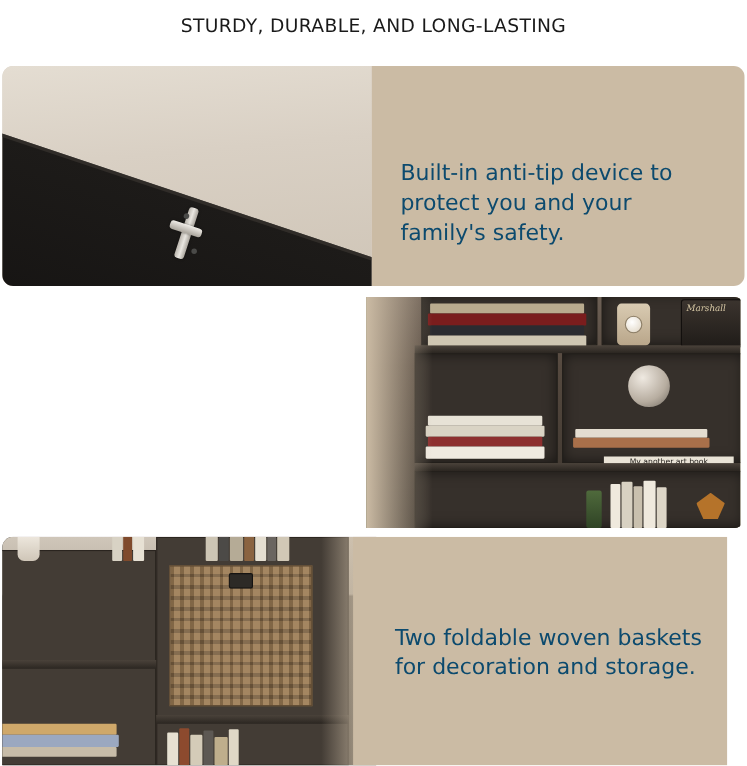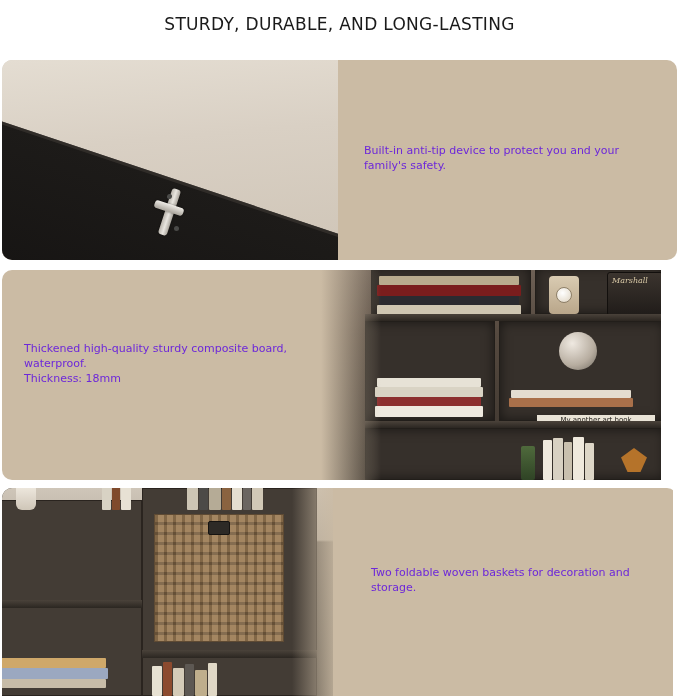--- a/index.html
+++ b/index.html
@@ -41,23 +41,23 @@
   .panel-3 { top: 488px; height: 208px; border-bottom-left-radius: 0; border-bottom-right-radius: 0;}
 
   .caption-pane {
     position: absolute;
     top: 0;
     height: 100%;
     background: #cbbba4;
   }
   .caption-text {
     position: absolute;
-    font-size: 11px;
+    font-size: 20px;
     line-height: 1.35;
-    color: #6d28d9;
+    color: #0c4a6e;
     white-space: pre-line;
   }
 
   
   .p1-photo {
     position: absolute; left: 0; top: 0; width: 336px; height: 100%;
     background: #d8cfc3;
     overflow: hidden;
   }
   .p1-floorlight {
@@ -100,21 +100,21 @@
     transform: rotate(18deg);
   }
   .bracket .hole2 {
     position: absolute; left: 22px; top: 38px; width: 5px; height: 5px;
     background: #4a4a48; border-radius: 50%;
   }
 
   
   .p2-caption { left: 0; width: 340px; }
   .p2-photo {
-    position: absolute; right: 16px; top: 0; width: 340px; height: 100%;
+    position: absolute; right: 4px; top: 0; width: 340px; height: 100%;
     background: #fef9c3; overflow: hidden;
   }
   .p2-photo .wall {
     position: absolute; inset: 0;
     background: linear-gradient(180deg,#6d6055 0%,#55493f 30%,#3a332c 100%);
   }
   .p2-photo .fade-left {
     position: absolute; left: 0; top: 0; width: 60px; height: 100%;
     background: linear-gradient(90deg,#cbbba4 0%, rgba(203,187,164,0) 100%);
     z-index: 9;
@@ -173,21 +173,21 @@
 
   
   .p3-photo {
     position: absolute; left: 0; top: 0; width: 340px; height: 100%;
     background: #3a352f; overflow: hidden;
   }
   .p3-photo .room {
     position: absolute; inset: 0;
     background: linear-gradient(180deg,#cfc6b9 0%,#b5ac9f 25%,#6e665c 26%,#4a443c 100%);
   }
-  .p3-caption { right: 4px; width: 340px; }
+  .p3-caption { right: 16px; width: 340px; }
   .p3-photo .fade-right {
     position: absolute; right: 0; top: 0; width: 50px; height: 100%;
     background: linear-gradient(270deg,#cbbba4 0%, rgba(203,187,164,0) 100%);
     z-index: 9;
   }
   .cabinet {
     position: absolute;
     background: #433c35;
     border: 1px solid #2a241f;
   }
@@ -231,24 +231,20 @@
         <div class="hole"></div>
         <div class="hole2"></div>
       </div>
     </div>
     <div class="caption-pane" style="left:336px;width:339px;">
       <div class="caption-text" style="left:26px;top:84px;width:290px;">Built-in anti-tip device to protect you and your family's safety.</div>
     </div>
   </div>
 
   <div class="panel panel-2">
-    <div class="caption-pane p2-caption">
-      <div class="caption-text" style="left:22px;top:72px;width:310px;">Thickened high-quality sturdy composite board, waterproof.
-Thickness: 18mm</div>
-    </div>
 
     <div class="p2-photo">
       <div class="wall"></div>
 
       <div class="shelf-box" style="left:50px;top:-4px;width:160px;height:48px;"></div>
       <div class="shelf-box" style="left:214px;top:-4px;width:130px;height:48px;"></div>
 
       <div class="hbook" style="left:58px;top:6px;width:140px;height:9px;background:#b9ab8e;"></div>
       <div class="hbook" style="left:56px;top:15px;width:144px;height:11px;background:#7a1d1d;"></div>
       <div class="hbook" style="left:58px;top:26px;width:140px;height:9px;background:#2b2b30;"></div>

